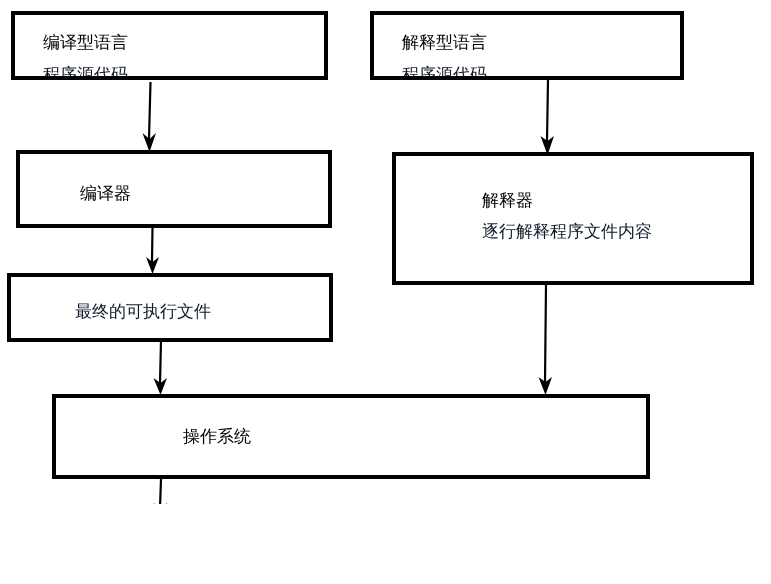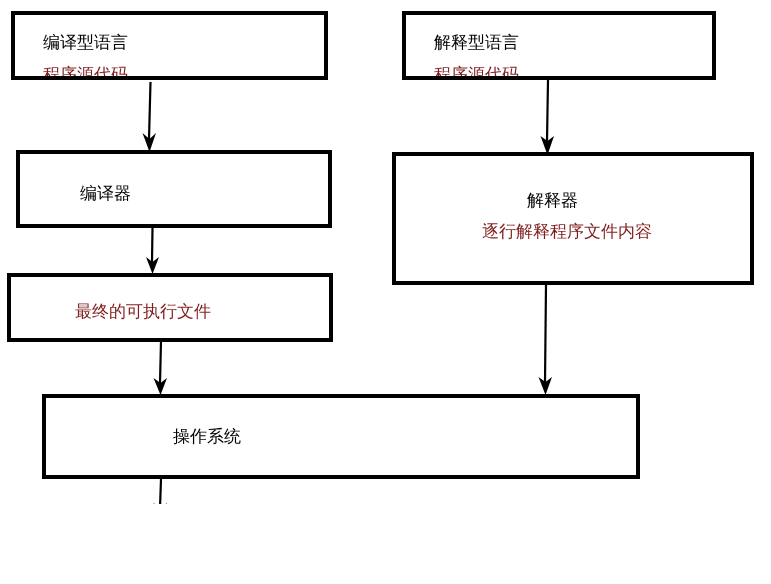--- a/index.html
+++ b/index.html
@@ -25,21 +25,21 @@
   }
   .node-text {
     position: absolute;
     white-space: nowrap;
     line-height: 1;
   }
   .t-black {
     color: #000000;
   }
   .t-red {
-    color: #7f1d1d;
+    color: #0f172a;
   }
   .arrow-layer {
     position: absolute;
     left: 0;
     top: 0;
     width: 771px;
     height: 584px;
     pointer-events: none;
   }
 </style>
@@ -79,36 +79,36 @@
       <path d="M 161 479 L 160 508" stroke="#000000" stroke-width="2.2" fill="none"></path>
       <path d="M 153.5 503 L 160.5 520 L 167 503 L 160.5 508 Z" fill="#000000"></path>
     </g>
   </svg>
 
   <div class="node" style="left:11px; top:11px; width:317px; height:69px;">
     <span class="node-text t-black" style="left:28px; top:19px; font-size:17px;">编译型语言</span>
     <span class="node-text t-red" style="left:28px; top:51px; font-size:17px;">程序源代码</span>
   </div>
 
-  <div class="node" style="left:402px; top:11px; width:314px; height:69px;">
+  <div class="node" style="left:370px; top:11px; width:314px; height:69px;">
     <span class="node-text t-black" style="left:28px; top:19px; font-size:17px;">解释型语言</span>
     <span class="node-text t-red" style="left:28px; top:51px; font-size:17px;">程序源代码</span>
   </div>
 
   <div class="node" style="left:16px; top:150px; width:316px; height:78px;padding-left:36px;">
     <span class="node-text t-black" style="left:60px; top:31px; font-size:17px;">编译器</span>
   </div>
 
   <div class="node" style="left:392px; top:152px; width:362px; height:133px;">
-    <span class="node-text t-black" style="left:86px; top:36px; font-size:17px;margin-left:45px;">解释器</span>
+    <span class="node-text t-black" style="left:86px; top:36px; font-size:17px;">解释器</span>
     <span class="node-text t-red" style="left:86px; top:67px; font-size:17px;">逐行解释程序文件内容</span>
   </div>
 
   <div class="node" style="left:7px; top:273px; width:326px; height:69px;">
     <span class="node-text t-red" style="left:64px; top:26px; font-size:17px;">最终的可执行文件</span>
   </div>
 
-  <div class="node" style="left:42px; top:394px; width:598px; height:85px;">
+  <div class="node" style="left:52px; top:394px; width:598px; height:85px;">
     <span class="node-text t-black" style="left:127px; top:30px; font-size:17px;">操作系统</span>
   </div>
 
 
 </div>
 
 </body></html>

